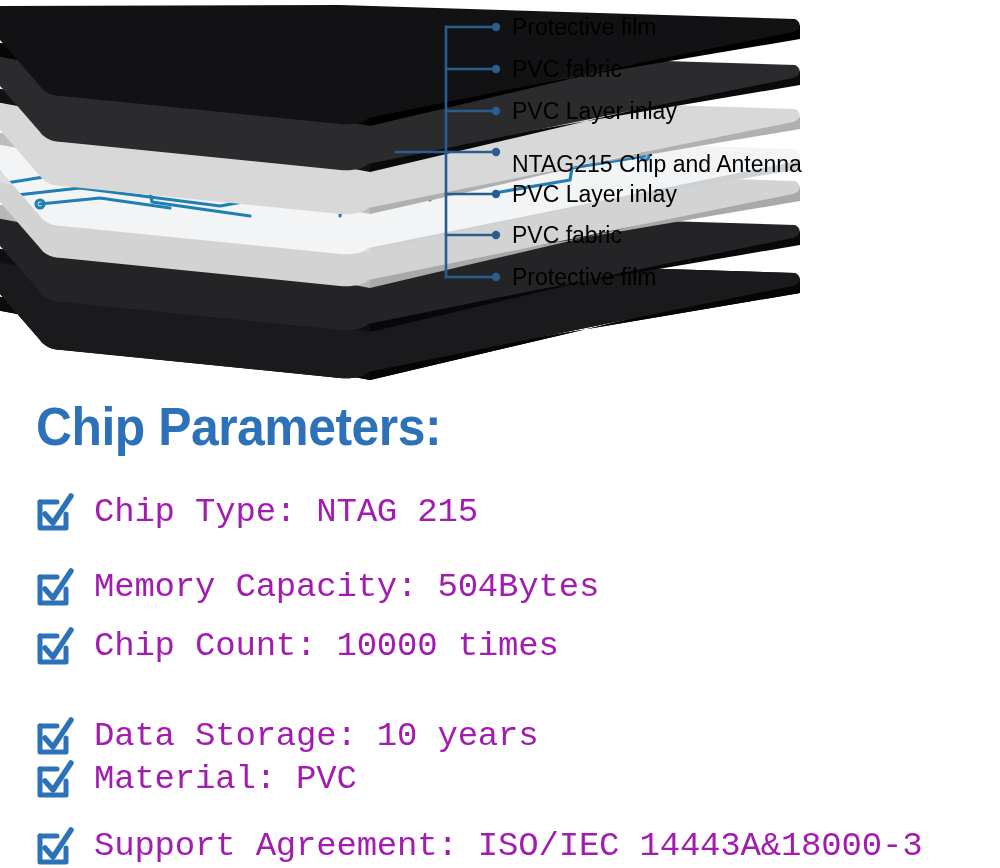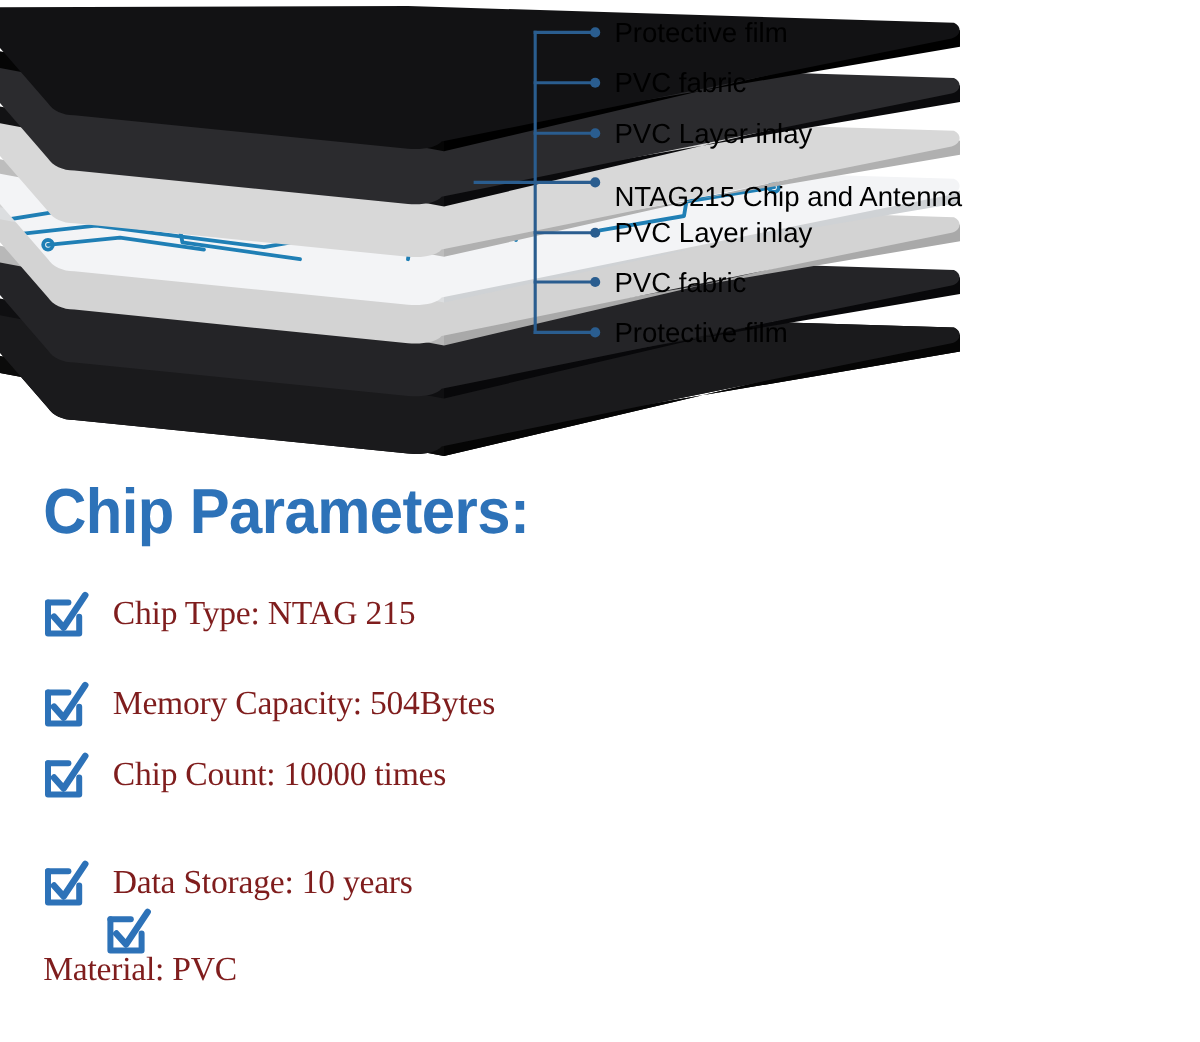--- a/index.html
+++ b/index.html
@@ -68,25 +68,25 @@
   .param-row .cb {
     width: 38px;
     height: 38px;
     flex: 0 0 38px;
     margin-right: 20px;
     position: relative;
     top: 1px;
   }
   .param-row .cb svg { display: block; overflow: visible; }
   .param-text {
-    font-size: 28px;
+    font-size: 34px;
     line-height: 1;
-    color: #7f1d1d;
+    color: #a21caf;
     white-space: nowrap;
-    font-family: Liberation Serif, serif;
+    font-family: Liberation Mono, monospace;
     letter-spacing: -0.2px;
   }
 </style>
 </head>
 <body>
 
 <div id="diagram">
   <svg width="1000" height="380" viewBox="0 0 1000 380" xmlns="http://www.w3.org/2000/svg">
     <defs>
 
@@ -276,25 +276,35 @@
     <span class="cb">
       <svg width="38" height="38" viewBox="0 0 38 38" xmlns="http://www.w3.org/2000/svg">
         <path d="M4,8 L4,34 L30,34 L30,20" fill="none" stroke="#2d72b8" stroke-width="5" stroke-linecap="round" stroke-linejoin="round"></path>
         <path d="M4,8 L21,8" fill="none" stroke="#2d72b8" stroke-width="5" stroke-linecap="round"></path>
         <path d="M9,20 L17,29 L35,2" fill="none" stroke="#2d72b8" stroke-width="5.5" stroke-linecap="round" stroke-linejoin="round"></path>
       </svg>
     </span>
     <span class="param-text">Data Storage: 10 years</span>
   </div>
 
-  <div class="param-row" style="top:373px;flex-direction:column;">
+  <div class="param-row" style="top:373px;">
     <span class="cb">
       <svg width="38" height="38" viewBox="0 0 38 38" xmlns="http://www.w3.org/2000/svg">
         <path d="M4,8 L4,34 L30,34 L30,20" fill="none" stroke="#2d72b8" stroke-width="5" stroke-linecap="round" stroke-linejoin="round"></path>
         <path d="M4,8 L21,8" fill="none" stroke="#2d72b8" stroke-width="5" stroke-linecap="round"></path>
         <path d="M9,20 L17,29 L35,2" fill="none" stroke="#2d72b8" stroke-width="5.5" stroke-linecap="round" stroke-linejoin="round"></path>
       </svg>
     </span>
     <span class="param-text">Material: PVC</span>
   </div>
 
+  <div class="param-row" style="top:440px;">
+    <span class="cb">
+      <svg width="38" height="38" viewBox="0 0 38 38" xmlns="http://www.w3.org/2000/svg">
+        <path d="M4,8 L4,34 L30,34 L30,20" fill="none" stroke="#2d72b8" stroke-width="5" stroke-linecap="round" stroke-linejoin="round"></path>
+        <path d="M4,8 L21,8" fill="none" stroke="#2d72b8" stroke-width="5" stroke-linecap="round"></path>
+        <path d="M9,20 L17,29 L35,2" fill="none" stroke="#2d72b8" stroke-width="5.5" stroke-linecap="round" stroke-linejoin="round"></path>
+      </svg>
+    </span>
+    <span class="param-text">Support Agreement: ISO/IEC 14443A&amp;18000-3</span>
+  </div>
 
 </div>
 
 </body></html>

